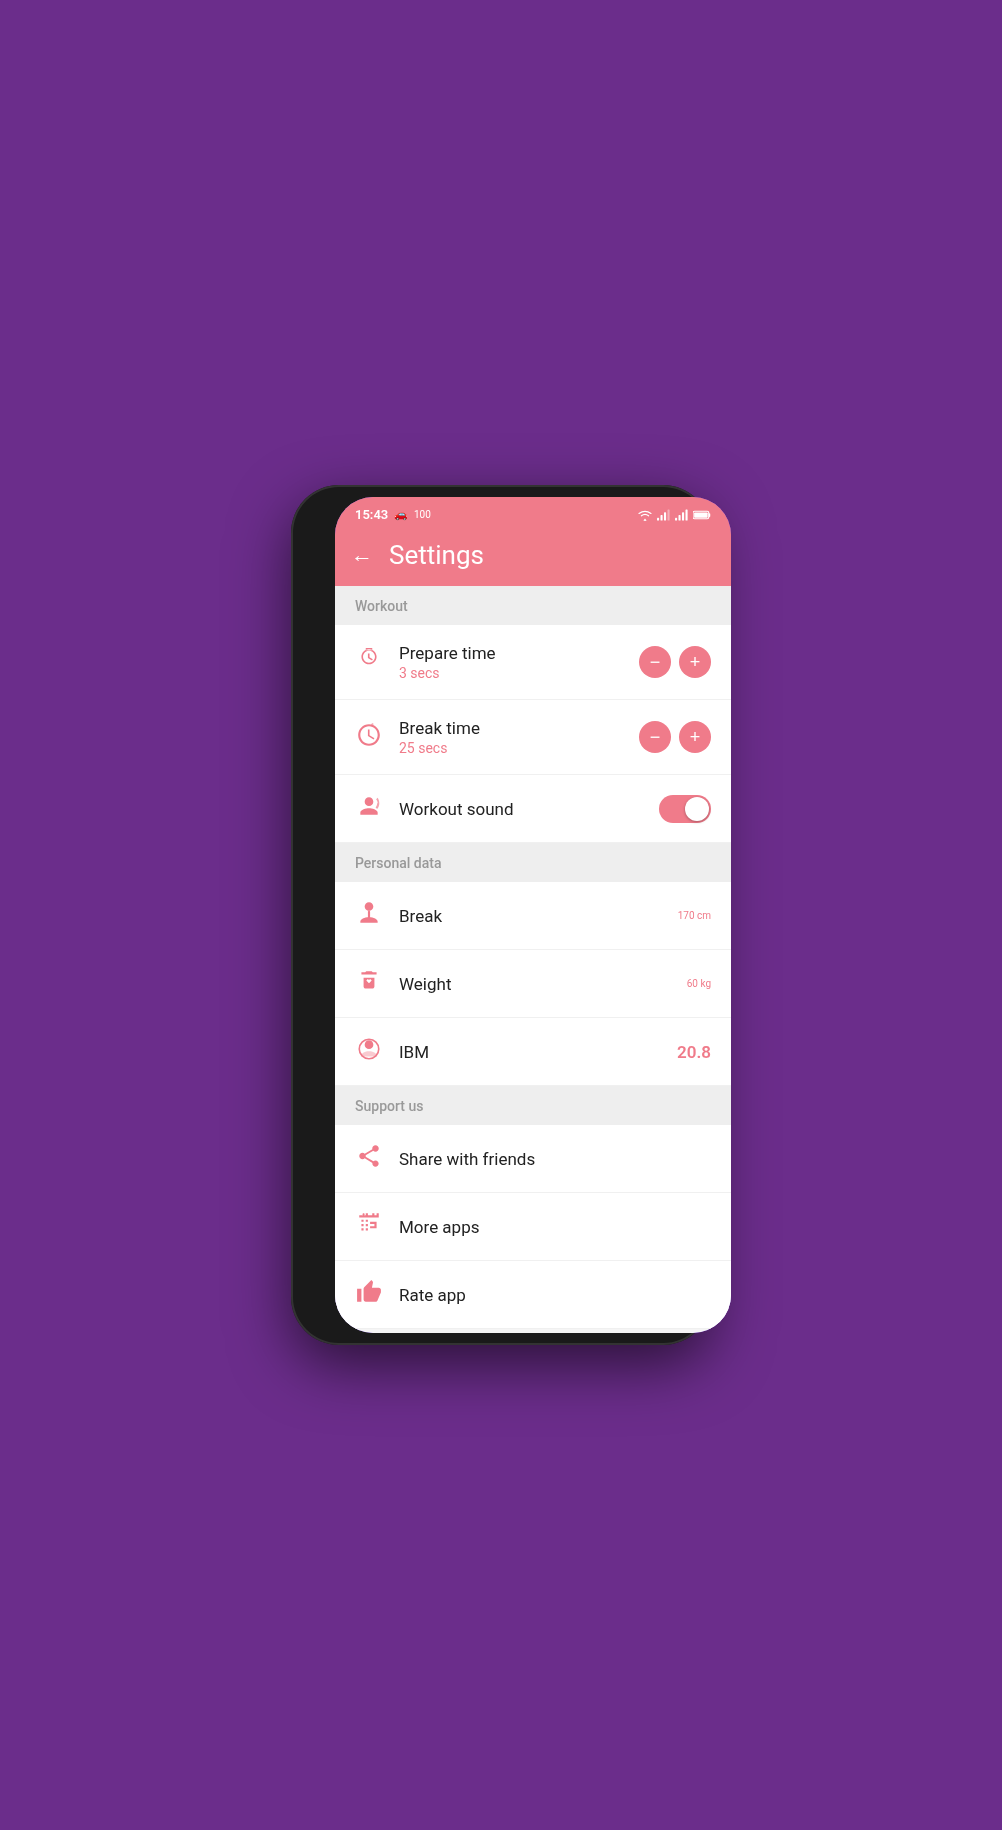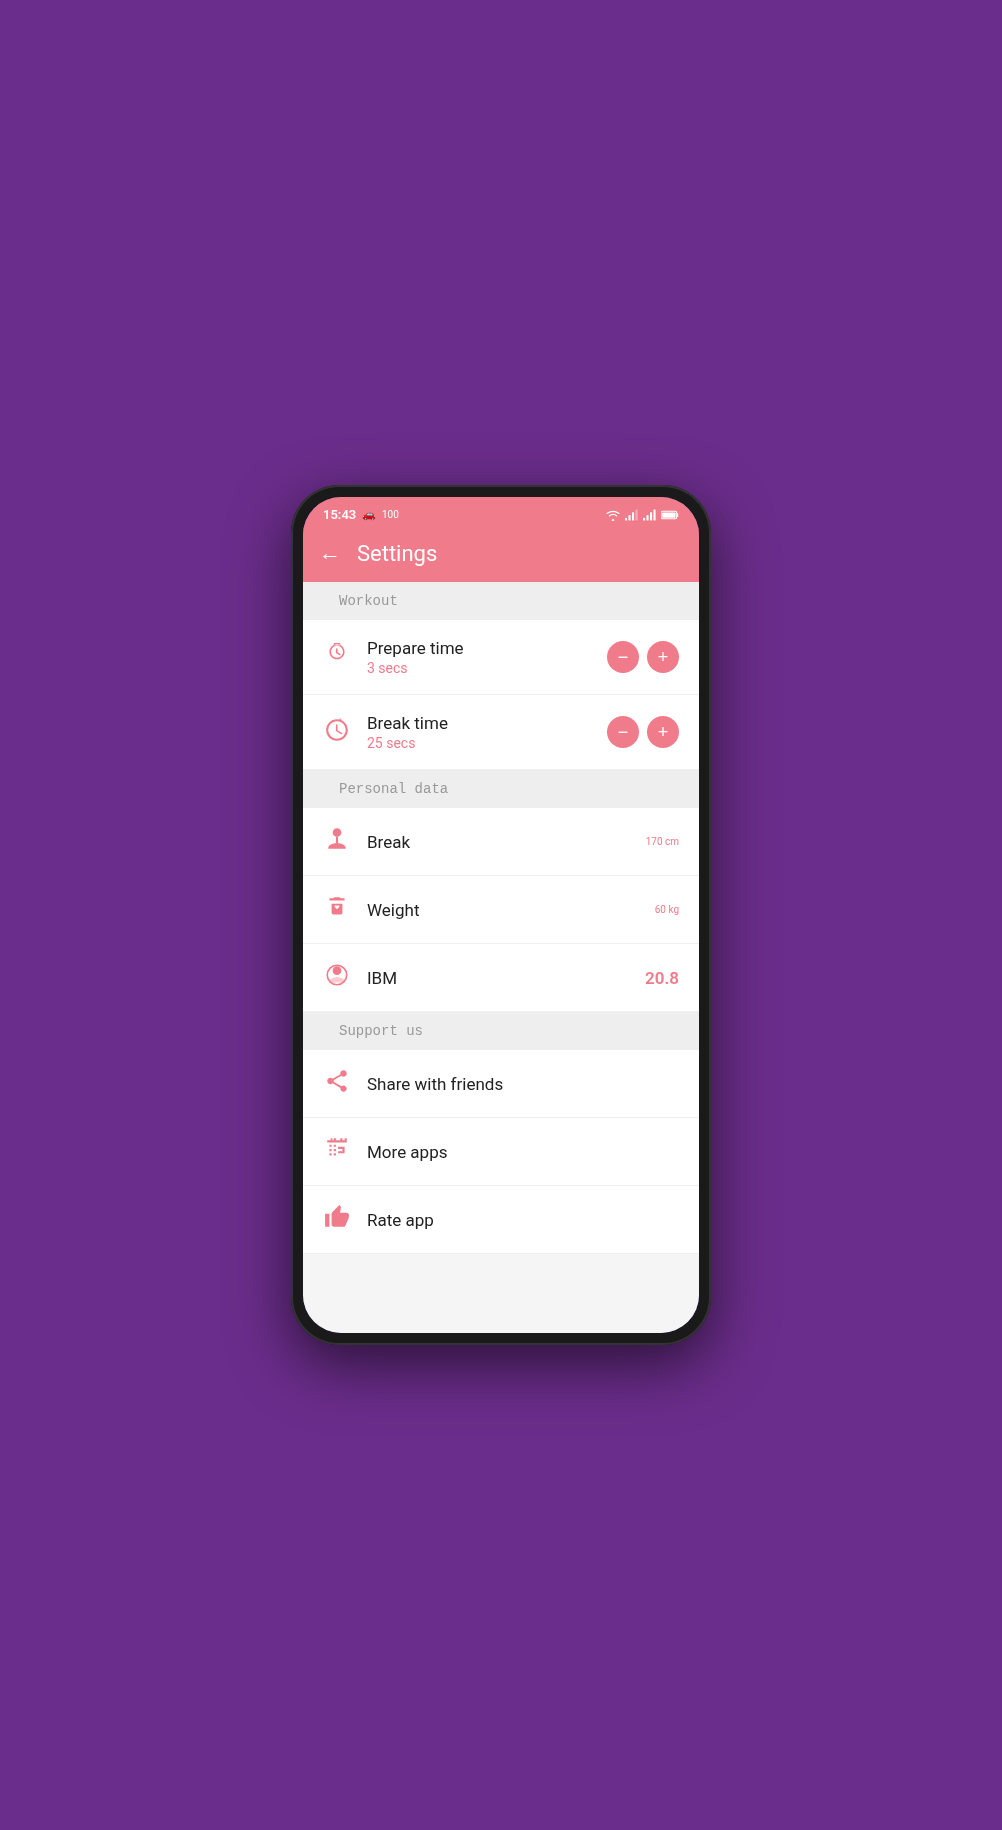--- a/index.html
+++ b/index.html
@@ -24,20 +24,21 @@
     }
 
     .phone-inner {
       width: 100%;
       height: 100%;
       background: #8b5cf6;
       border-radius: 38px;
       overflow: hidden;
       display: flex;
       flex-direction: column;
+      margin-left: 32px;
     }
 
     
     .status-bar {
       background: #f07b8a;
       padding: 10px 20px 6px 20px;
       display: flex;
       justify-content: space-between;
       align-items: center;
       flex-shrink: 0;
@@ -77,36 +78,35 @@
     }
 
     .back-arrow {
       color: white;
       font-size: 22px;
       cursor: pointer;
     }
 
     .top-bar-title {
       color: white;
-      font-size: 22px;
+      font-size: 26px;
       font-weight: 400;
     }
 
     
     .content {
       flex: 1;
       overflow-y: auto;
       background: #f5f5f5;
     }
 
     
     .section-header {
       background: #eeeeee;
-      padding: 10px 36px;
-      font-family: Liberation Mono, monospace;
+      padding: 10px 20px;
     }
 
     .section-header-text {
       color: #999;
       font-size: 14px;
       font-weight: 500;
     }
 
     
     .setting-row {
@@ -283,20 +283,38 @@
         <div class="setting-info">
           <div class="setting-label">Break time</div>
           <div class="setting-value">25 secs</div>
         </div>
         <div class="setting-control">
           <button class="ctrl-btn">−</button>
           <button class="ctrl-btn">+</button>
         </div>
       </div>
 
+      <div class="setting-row">
+        <span class="setting-icon">
+          <svg width="26" height="26" viewBox="0 0 24 24" fill="#f07b8a">
+            <path d="M12 12c2.21 0 4-1.79 4-4S14.21 4 12 4 8 5.79 8 8s1.79 4 4 4zm0 2c-2.67 0-8 1.34-8 4v2h16v-2c0-2.66-5.33-4-8-4z"></path>
+            <path d="M19.5 9.5c0 1.5-.5 2.8-1.4 3.8l1.4 1.4C20.9 13.3 21.5 11.5 21.5 9.5c0-2-.6-3.8-1.5-5.2l-1.4 1.4c.9 1.1 1.4 2.4 1.4 3.8z" opacity="0.7"></path>
+          </svg>
+        </span>
+        <div class="setting-info">
+          <div class="setting-label">Workout sound</div>
+        </div>
+        <div class="setting-control">
+          <div class="toggle-wrapper">
+            <div class="toggle-track">
+              <div class="toggle-thumb"></div>
+            </div>
+          </div>
+        </div>
+      </div>
 
       <div class="section-header">
         <span class="section-header-text">Personal data</span>
       </div>
 
       <div class="setting-row">
         <span class="setting-icon">
           <svg width="26" height="26" viewBox="0 0 24 24" fill="#f07b8a">
             <path d="M12 2c-2.21 0-4 1.79-4 4s1.79 4 4 4 4-1.79 4-4-1.79-4-4-4zm0 14c-4.42 0-8 1.79-8 4v1h16v-1c0-2.21-3.58-4-8-4zm1-5.5l-1-1-1 1V16h2v-5.5z"></path>
           </svg>

